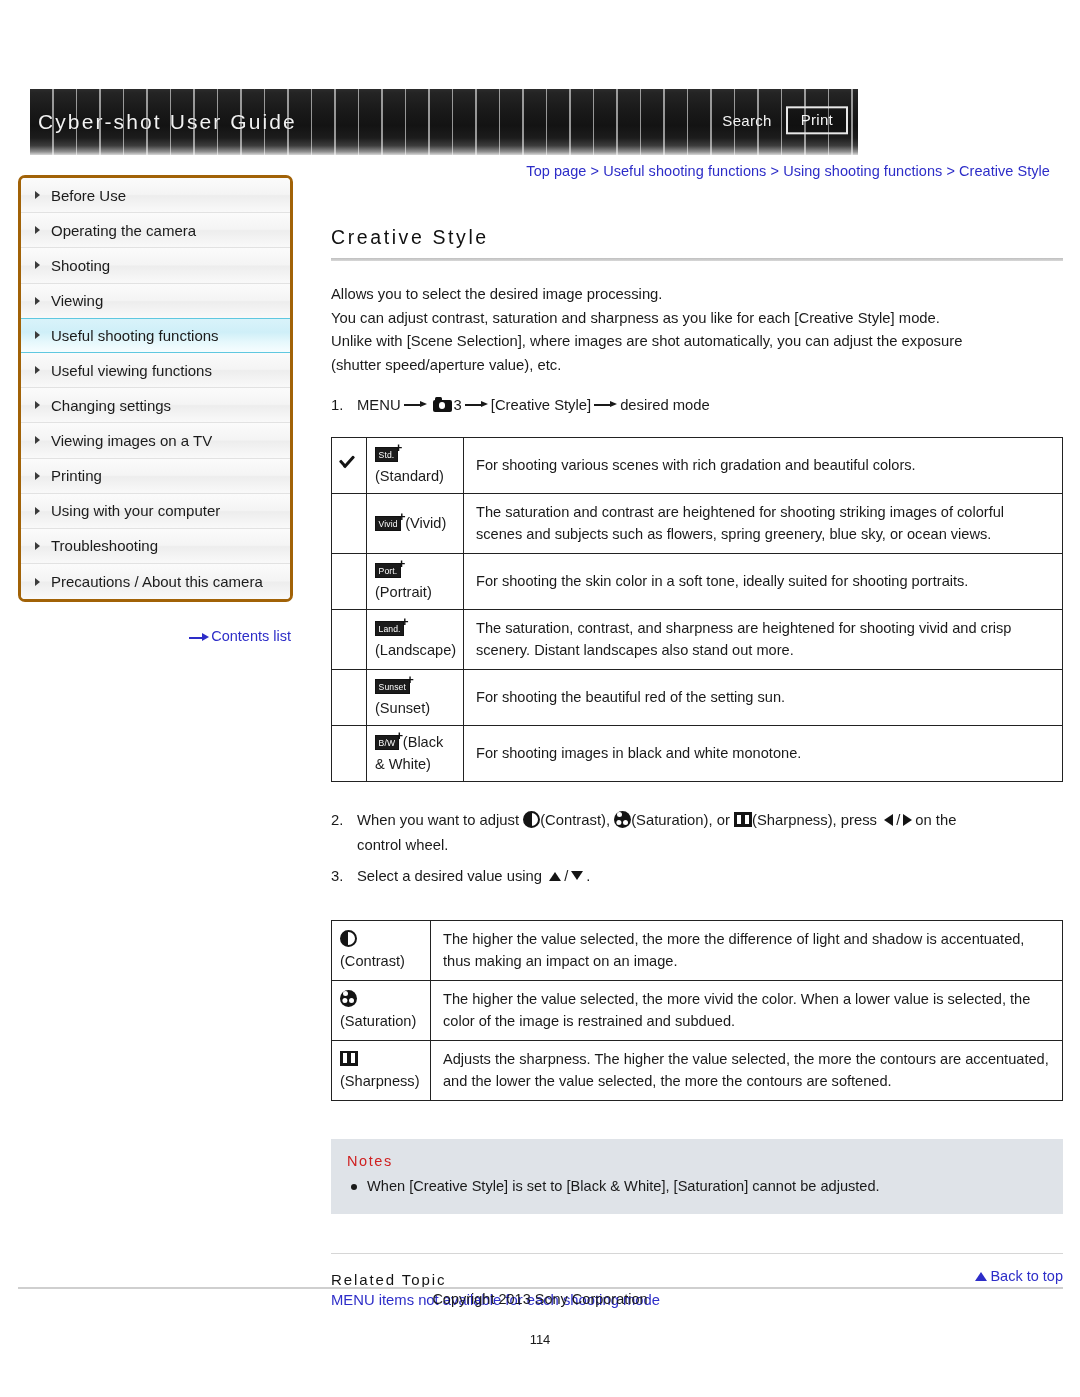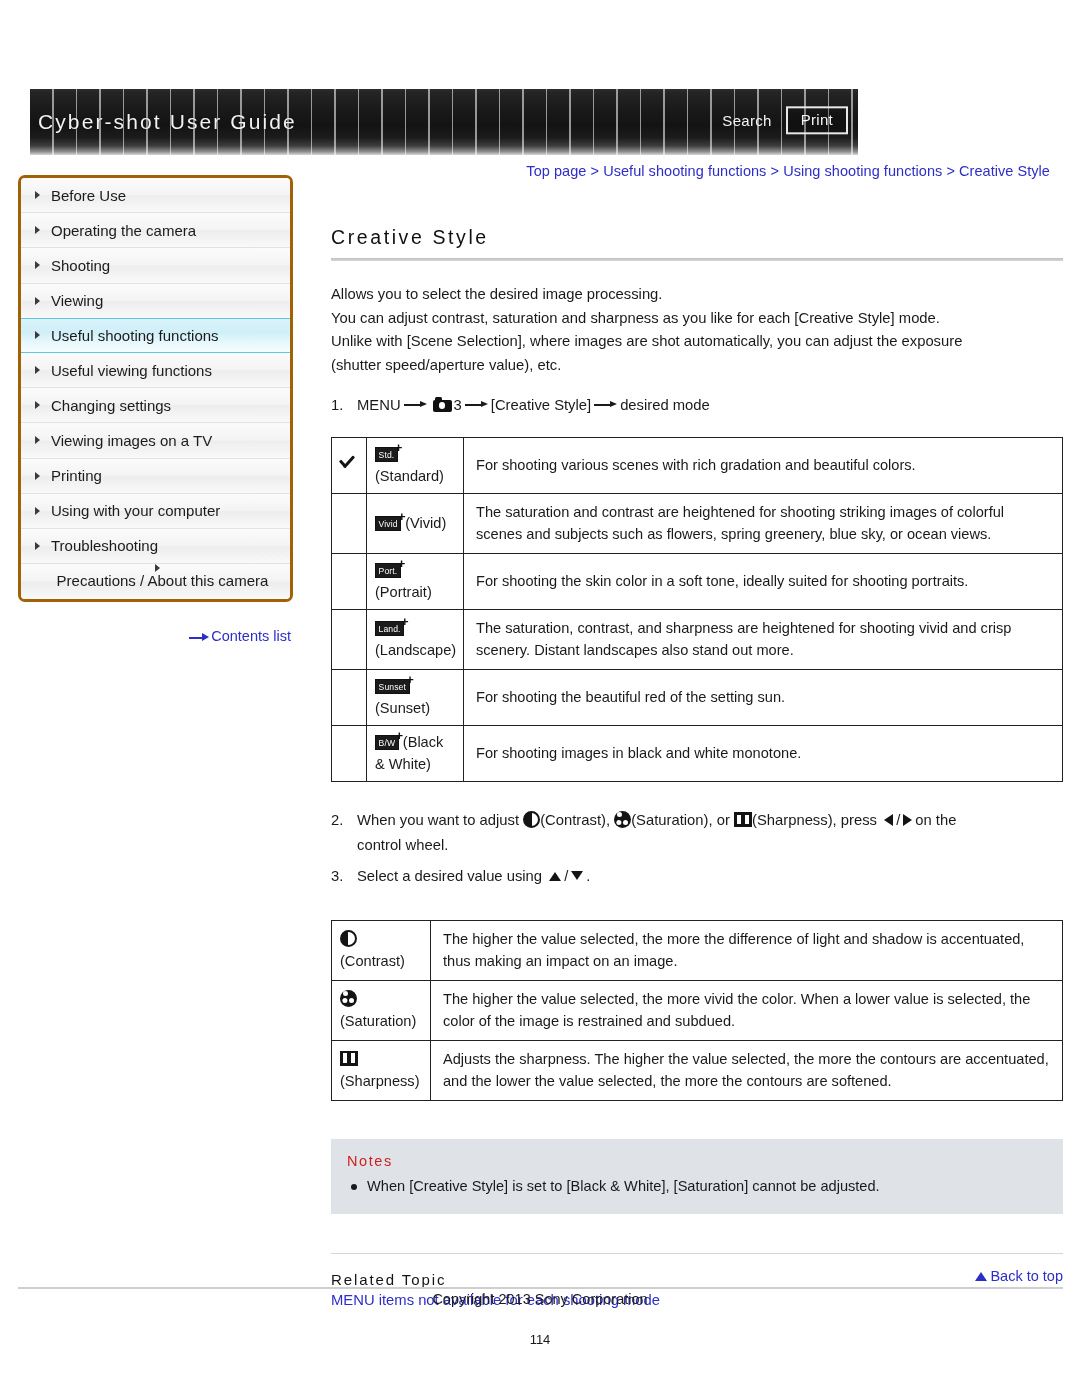--- a/index.html
+++ b/index.html
@@ -97,21 +97,21 @@
     display: flex;
     align-items: center;
     padding-left: 14px;
     font-size: 15px;
     color: #1b1b1b;
     border-bottom: 1px solid #e2e2e2;
     background: linear-gradient(to bottom, #fbfbfb 0%, #f4f4f4 48%, #ededed 52%, #f9f9f9 100%);
     cursor: pointer;
     position: relative;
   }
-  .side-item:last-child { border-bottom: none; flex-direction: column; }
+  .side-item:last-child { border-bottom: none; }
   .side-item .tri {
     width: 0; height: 0;
     border-left: 5px solid #3b3b3b;
     border-top: 4px solid transparent;
     border-bottom: 4px solid transparent;
     margin-right: 11px;
     flex: 0 0 auto;
   }
   .side-item.active {
     background: linear-gradient(to bottom, #d9f3fa 0%, #cfeff8 40%, #e6f8fc 70%, #f6fdff 100%);

